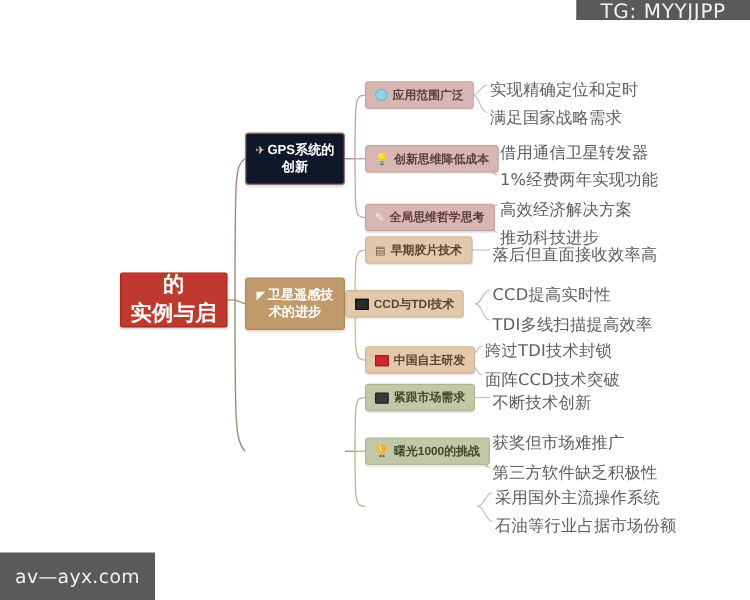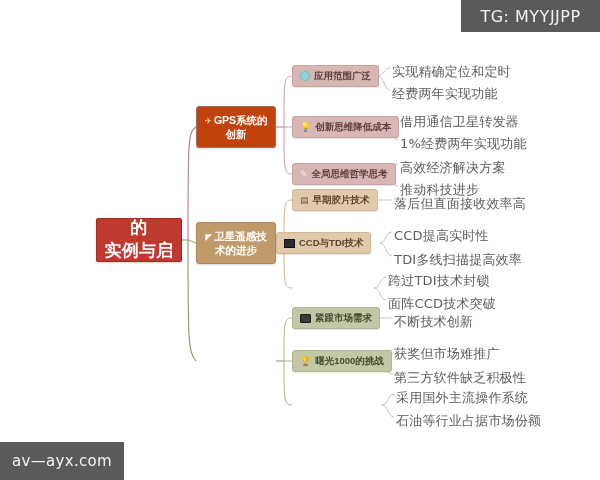--- a/index.html
+++ b/index.html
@@ -30,21 +30,21 @@
   
   .b1{
     width:80px;height:42px;border-radius:3px;
     color:#ffffff;font-size:10.5px;font-weight:bold;line-height:1.35;
     text-align:center;padding:0 4px;
     box-shadow:0 1px 2px rgba(0,0,0,.14);
   }
   .b1 .inner{display:block;}
   .b1 .ico{margin-right:2px;font-size:9px;}
 
-  .b1-gps{background:#c2410c;border:1px solid #977070;left:196px;top:106px;}
+  .b1-gps{background:#0f172a;border:1px solid #977070;left:196px;top:106px;}
   .b1-sat{background:#c09a6b;border:1px solid #ad885b;left:196px;top:222px;}
   .b1-sgu{background:#8a9467;border:1px solid #79835a;left:196px;top:340px;}
 
   
   .b2{
     height:22px;border-radius:3px;
     font-size:9.5px;font-weight:bold;
     color:#4a3a38;
     padding:0 7px;white-space:nowrap;
     box-shadow:0 1px 1px rgba(0,0,0,.10);
@@ -79,21 +79,21 @@
   .rocket{color:#f0d8a0;font-size:9px;line-height:1;display:inline-block;}
   .bulb{color:#f3e3c2;font-size:9px;line-height:1;display:inline-block;}
   .brush{color:#f2efe6;font-size:9px;line-height:1;display:inline-block;}
   .sat-ico{color:#ffffff;font-size:9px;line-height:1;display:inline-block;}
   .lap-ico{color:#ffffff;font-size:9px;line-height:1;display:inline-block;}
 
   
   .wm{position:absolute;background:#5a5a5a;color:#f2f2f2;
       display:flex;align-items:center;justify-content:center;
       font-family:"DejaVu Sans","Liberation Sans",sans-serif;}
-  .wm-tr{right:0;top:0;width:139px;height:32px;font-size:16px;letter-spacing:.5px;}
+  .wm-tr{right:0;top:0;width:139px;height:16px;font-size:16px;letter-spacing:.5px;}
   .wm-bl{left:0;bottom:0;width:124px;height:38px;font-size:15px;letter-spacing:.3px;}
 </style>
 </head>
 <body>
 
 <div id="stage">
 
   <svg id="links" viewBox="0 0 600 480" xmlns="http://www.w3.org/2000/svg">
 
     <path d="M182 240 L188 240" stroke="#b09a8e" stroke-width="1.1" fill="none"></path>
@@ -157,21 +157,21 @@
       <span class="ico rocket">✈</span><span>GPS系统的</span>
       <br><span>创新</span>
     </span>
   </div>
 
   <div class="node b2 b2-gps" style="left:292px;top:65px;">
     <span class="dot-globe ico"></span>
     <span>应用范围广泛</span>
   </div>
   <div class="leaf" style="left:392px;top:63px;">实现精确定位和定时</div>
-  <div class="leaf" style="left:392px;top:85px;">经费两年实现功能</div>
+  <div class="leaf" style="left:392px;top:85px;">满足国家战略需求</div>
 
   <div class="node b2 b2-gps" style="left:292px;top:116px;">
     <span class="bulb ico">💡</span>
     <span>创新思维降低成本</span>
   </div>
   <div class="leaf" style="left:400px;top:113px;">借用通信卫星转发器</div>
   <div class="leaf" style="left:400px;top:135px;">1%经费两年实现功能</div>
 
   <div class="node b2 b2-gps" style="left:292px;top:163px;">
     <span class="brush ico">✎</span>
@@ -193,20 +193,24 @@
   </div>
   <div class="leaf" style="left:394px;top:195px;">落后但直面接收效率高</div>
 
   <div class="node b2 b2-sat" style="left:276px;top:232px;justify-content:flex-end;">
     <span class="sq-dark ico"></span>
     <span>CCD与TDI技术</span>
   </div>
   <div class="leaf" style="left:394px;top:227px;">CCD提高实时性</div>
   <div class="leaf" style="left:394px;top:251px;">TDI多线扫描提高效率</div>
 
+  <div class="node b2 b2-sat" style="left:292px;top:277px;">
+    <span class="sq-flag ico"></span>
+    <span>中国自主研发</span>
+  </div>
   <div class="leaf" style="left:388px;top:272px;">跨过TDI技术封锁</div>
   <div class="leaf" style="left:388px;top:295px;">面阵CCD技术突破</div>
 
 
   <div class="node b2 b2-sgu" style="left:292px;top:307px;">
     <span class="sq-mon ico"></span>
     <span>紧跟市场需求</span>
   </div>
   <div class="leaf" style="left:394px;top:313px;">不断技术创新</div>
 

